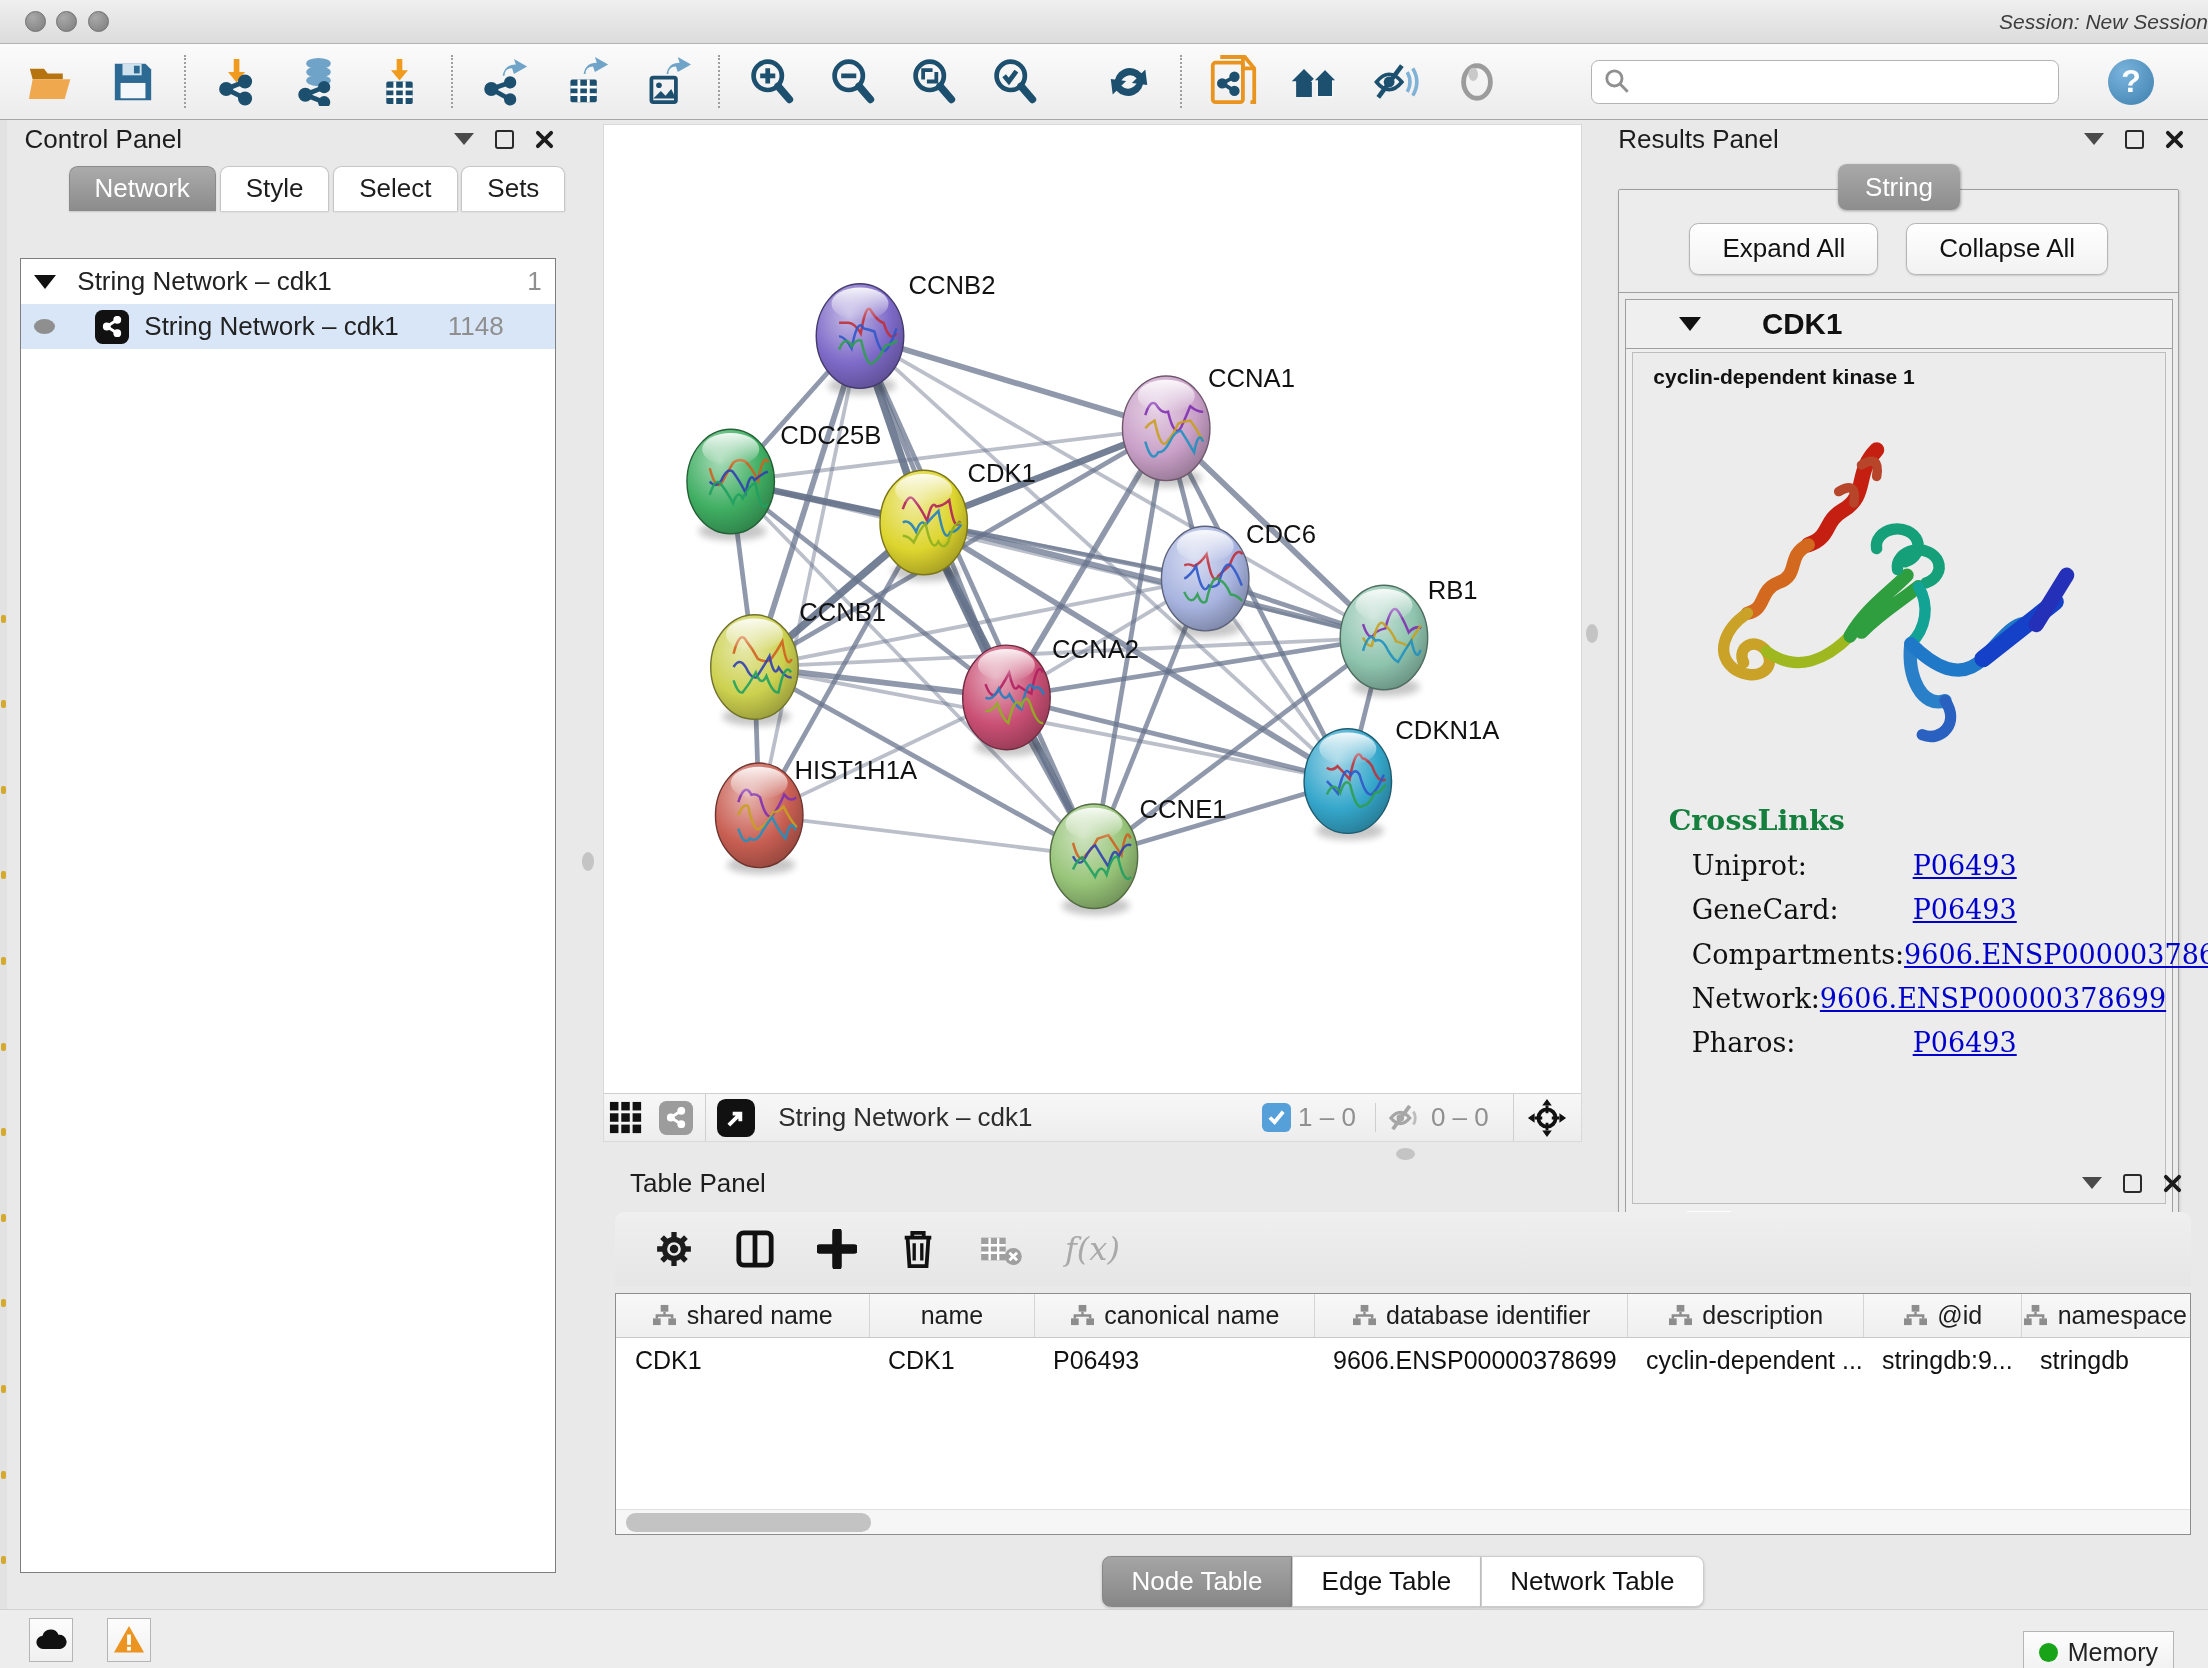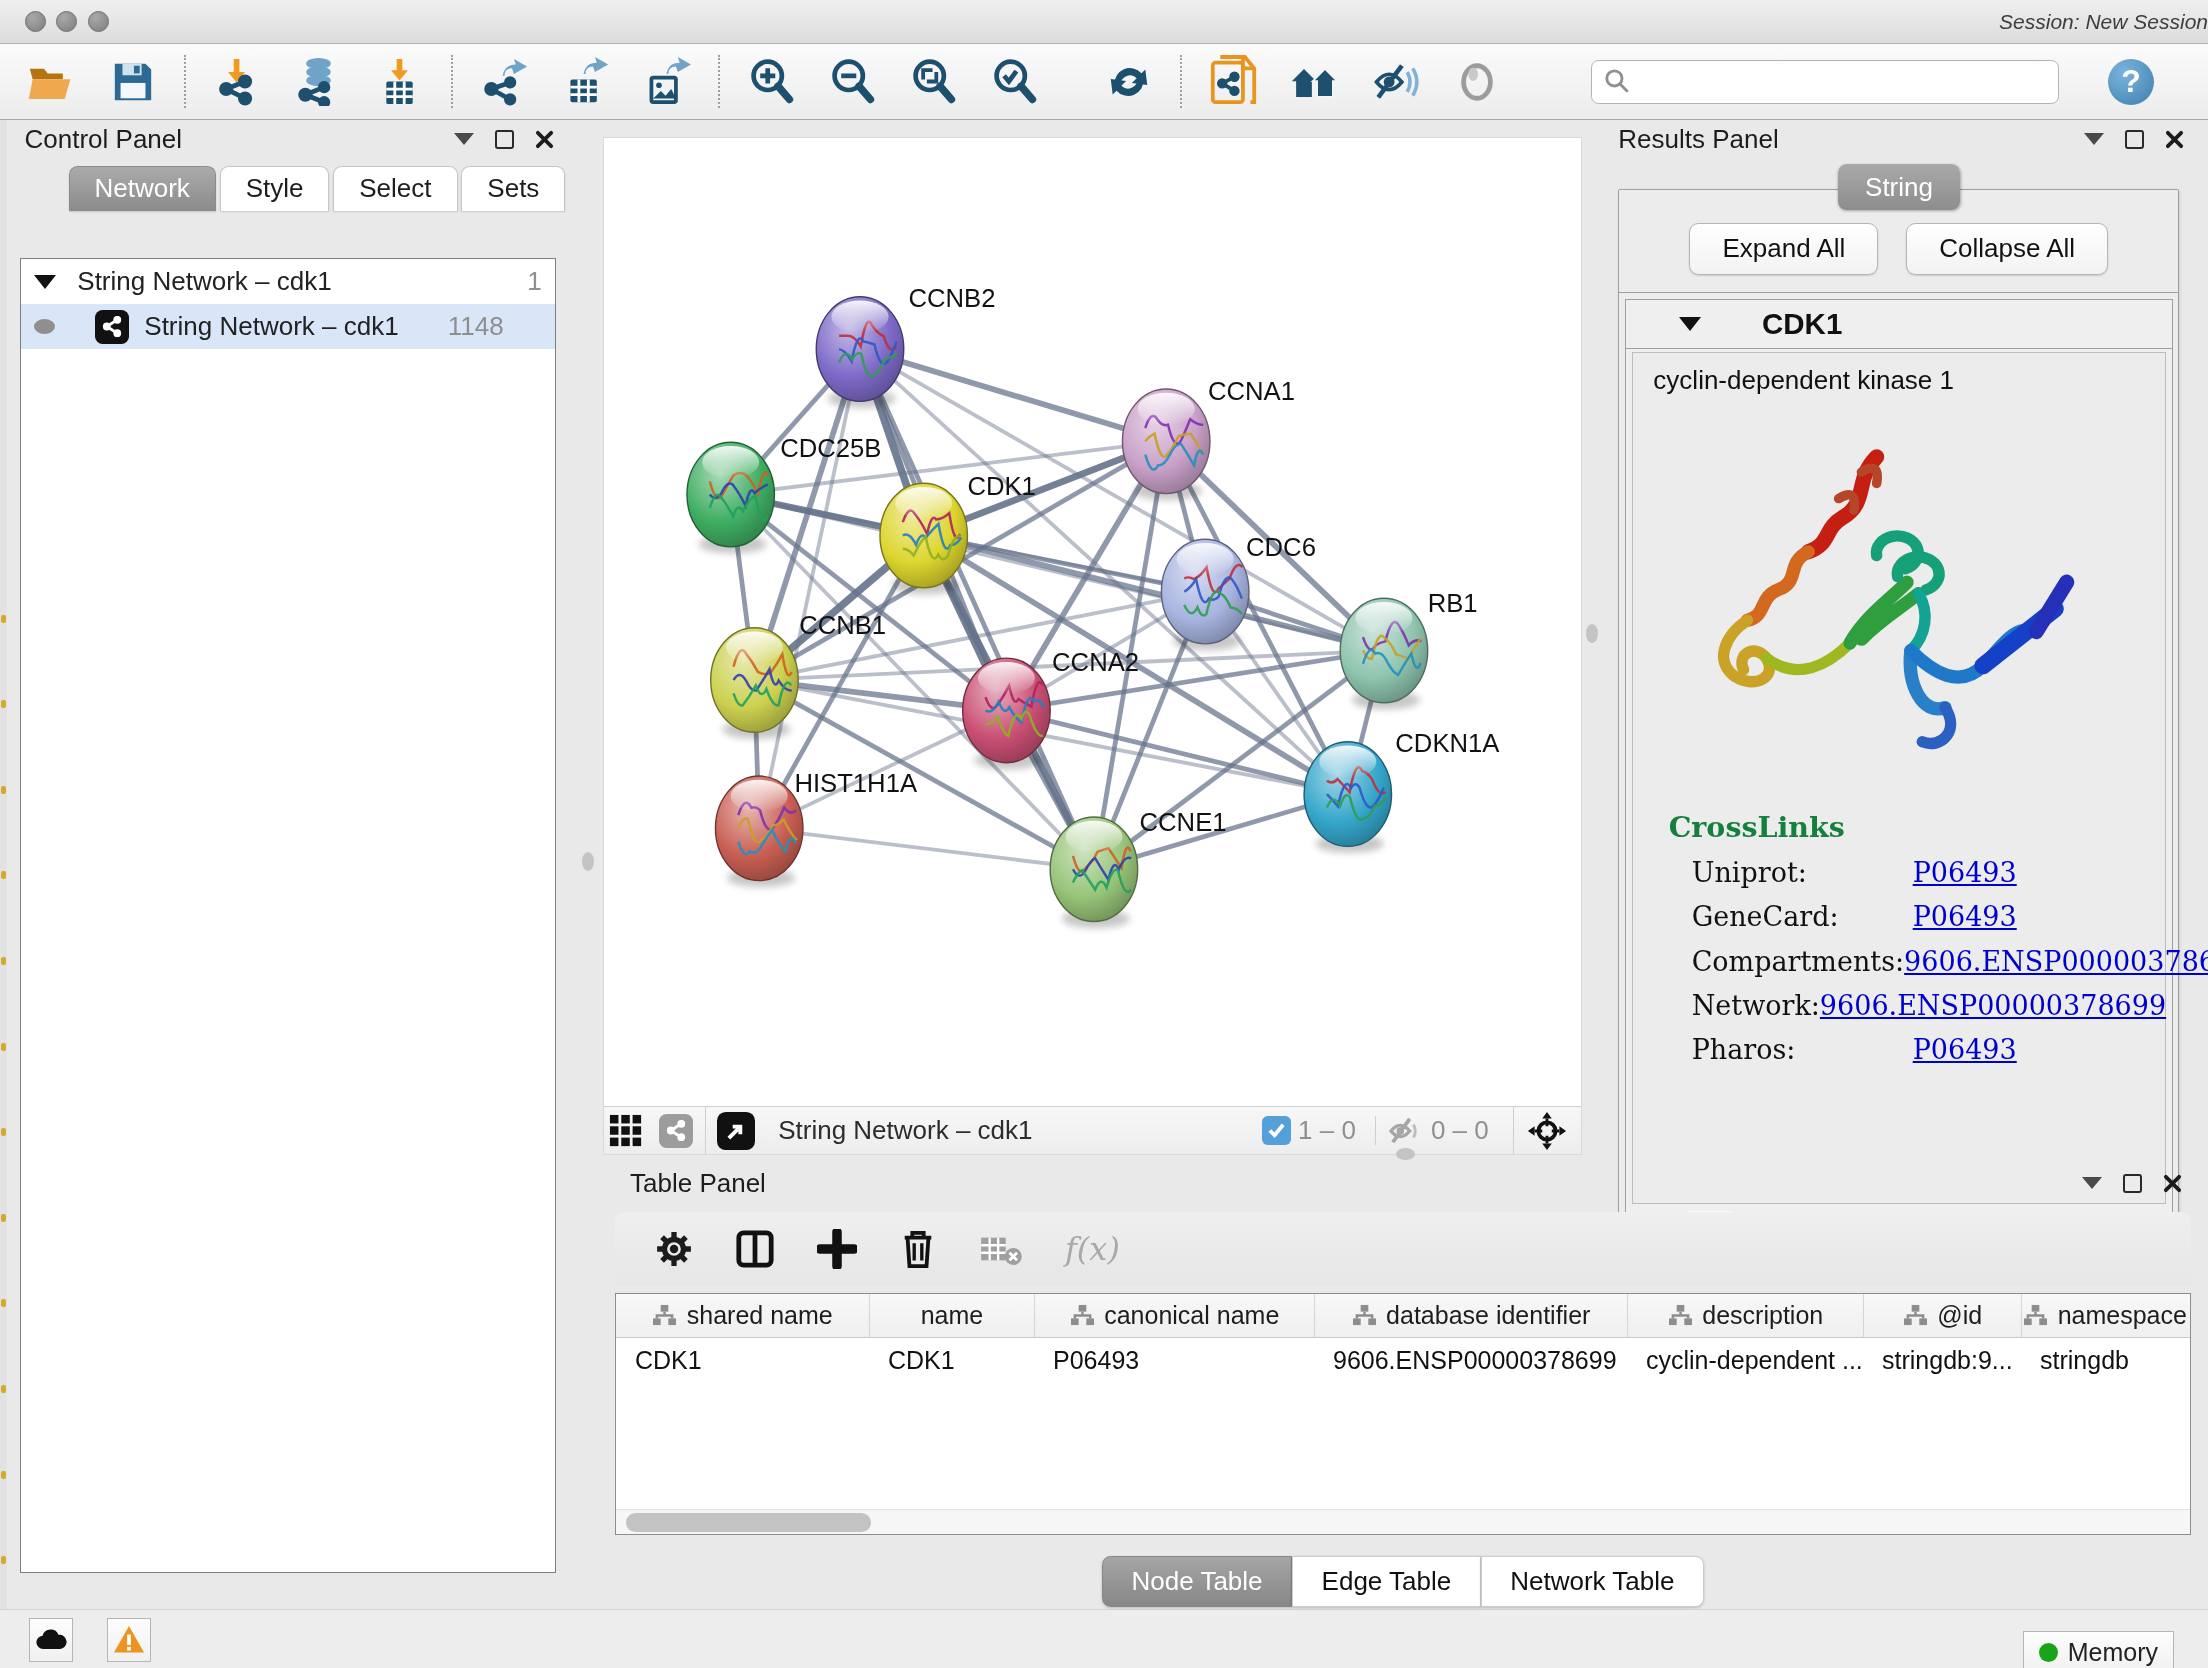--- a/index.html
+++ b/index.html
@@ -46,21 +46,21 @@
   .cp-status .txt { flex:1; text-align:center; font-size:25px; color:#1d1d1d; }
   .tree-box { position:absolute; left:10.5px; top:134px; width:536px; height:1315px; background:#fff; border:1.9px solid #7e7e7e; }
   .tree-row { display:flex; align-items:center; height:45px; font-size:26px; padding:0 13.3px; }
   .tree-row .cnt { color:#8f8f8f; }
   .tree-row.child { background:#d9e6f8; }
   .tri-down { width:0; height:0; border-left:11.4px solid transparent; border-right:11.4px solid transparent; border-top:14.3px solid #111; }
   .dot-gray { width:21px; height:15px; border-radius:50%; background:#8f8f8f; }
   .share-badge { width:34px; height:34px; border-radius:7.6px; background:#111; display:flex; align-items:center; justify-content:center; }
 
   
-  .net-panel { position:absolute; left:603px; top:137px; width:979px; height:1018px; background:#fff;
+  .net-panel { position:absolute; left:603px; top:124px; width:979px; height:1018px; background:#fff;
     border:1px solid #d9d9d9; }
   .net-canvas { position:absolute; left:0; top:0; width:977px; height:968px; background:#fff; overflow:hidden; }
   .net-footer { position:absolute; left:0; bottom:0; width:977px; height:48px; background:linear-gradient(#f7f7f7,#ededed);
     border-top:1px solid #cfcfcf; display:flex; align-items:center; }
   .nf-sep { border-left:1px solid #cfcfcf; height:100%; margin:0 11.4px; }
   .nf-title { font-size:26px; color:#2c2c2c; margin-left:23px; flex:1; }
   .nf-count { font-size:26px; color:#8f8f8f; margin:0 7.6px; }
   .share-badge.gray { background:#9c9c9c; }
   .popout-badge { width:38px; height:38px; border-radius:8.6px; background:#111; display:flex; align-items:center; justify-content:center; }
   .checkbox-blue { width:28.5px; height:28.5px; border-radius:5.7px; background:#56a0d9; display:flex; align-items:center; justify-content:center; }
@@ -75,21 +75,21 @@
     box-shadow:0 1px 2.9px rgba(0,0,0,.3); }
   .rp-outer { position:absolute; left:13.3px; top:65px; width:561px; height:1054px; border:1.9px solid #9f9f9f; background:#ececec;
     border-radius:1.9px; box-shadow:1px 1.9px 2.9px rgba(0,0,0,.12); }
   .rp-buttons { border-bottom:1.9px solid #9f9f9f; height:103px; display:flex; align-items:center; justify-content:center; gap:28px; padding-top:15px; }
   .rp-btn { background:linear-gradient(#ffffff,#f2f2f2); border:1.9px solid #b5b5b5; border-radius:9.5px;
     font-size:26px; padding:9.5px 32px; color:#111; box-shadow:0 1px 1.9px rgba(0,0,0,.15); }
   .gene-box { margin:5.7px 5.7px; border:1.9px solid #9f9f9f; height:919px; background:#efefef; position:relative; }
   .gene-head { display:flex; align-items:center; height:49px; border-bottom:1.9px solid #9f9f9f; padding-left:53px; gap:61px; }
   .gene-name { font-size:29.5px; font-weight:bold; color:#111; }
   .gene-body { margin:3.8px 5.7px; border:1px solid #bdbdbd; height:852px; background:#ececec; padding:7.6px 15px; }
-  .gene-desc { font-size:26px; color:#111; padding:3.8px 5.7px 9.5px 5.7px; }
+  .gene-desc { font-size:21px; color:#111; padding:3.8px 5.7px 9.5px 5.7px;font-weight:bold; }
   .protein-img { display:block; margin:9.5px auto 0 auto; }
   .crosslinks-title { font-family:"DejaVu Serif", serif; font-weight:bold; font-size:28.5px; margin:15px 0 5.7px 21px; color:#15803d; }
   .xlink-row { display:flex; font-family:"DejaVu Serif", serif; font-size:27px; margin:13.3px 0 0 44px; }
   .xlink-row .lbl { width:221px; color:#111; }
   .xlink-row a { color:#0000cc; text-decoration:underline; }
   .rp-scroll-notch { position:absolute; left:61px; bottom:-1.9px; width:44px; height:7.6px; background:#fdfdfd; }
 
   
   .table-panel { position:absolute; left:615px; top:1168px; width:1576px; height:430px; }
   .tp-header { position:relative; height:40px; padding-left:15px; }

